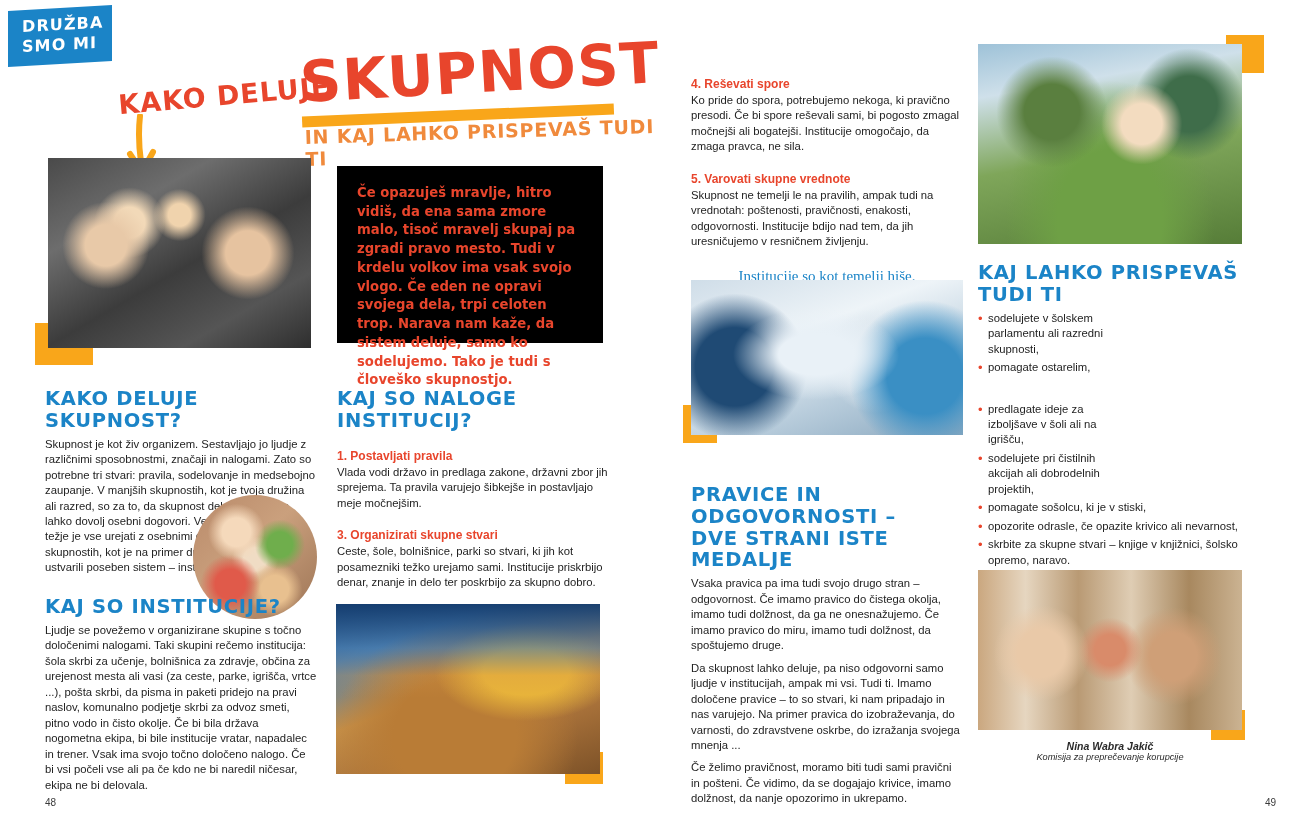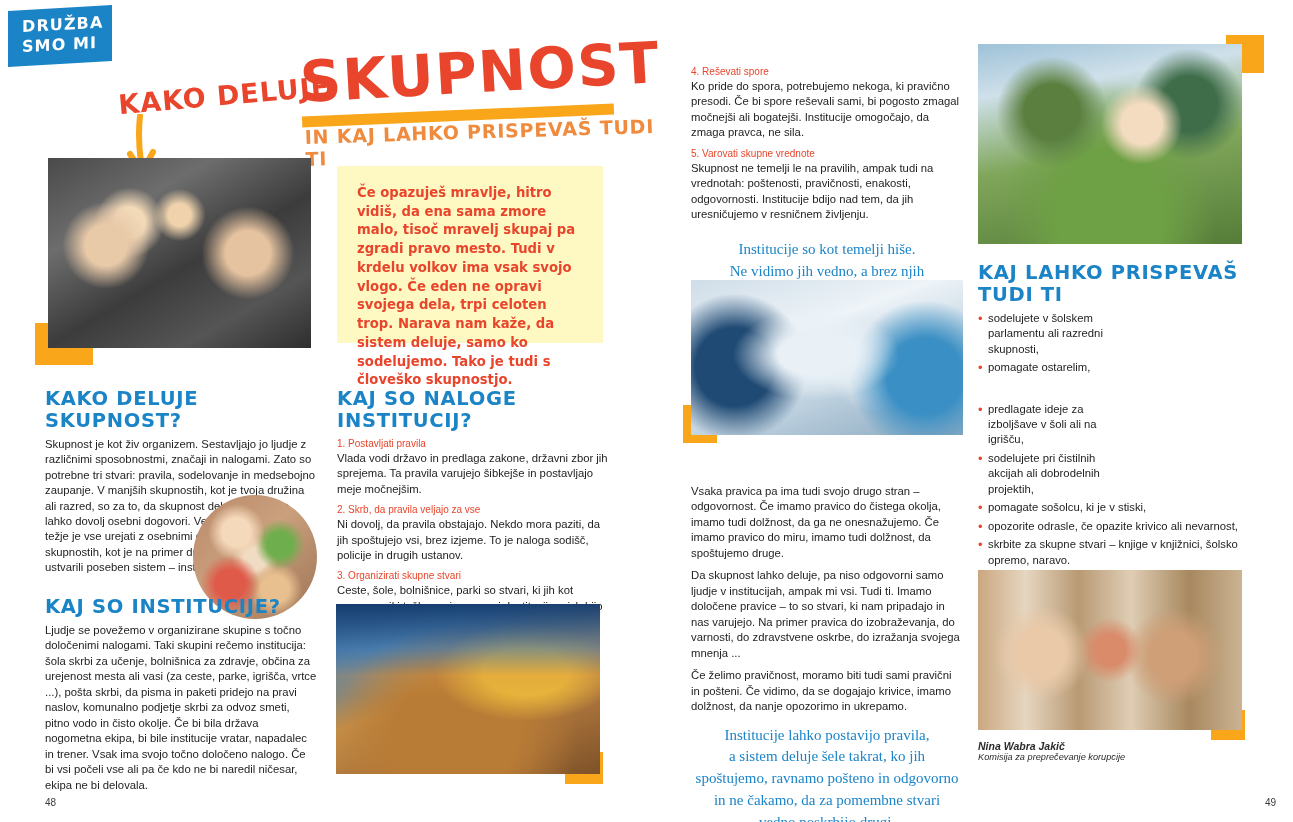--- a/index.html
+++ b/index.html
@@ -121,39 +121,39 @@
   p.body {
     font-size: 11.3px;
     line-height: 1.37;
     color: #232323;
     margin-bottom: 7px;
     font-family: "Liberation Sans", sans-serif;
   }
 
   h3.num {
     color: #e8452c;
-    font-size: 10px;
-    font-weight: 400;
+    font-size: 12px;
+    font-weight: 700;
     margin-bottom: 2px;
-    margin-top: 6px;
+    margin-top: 17px;
     font-family: "Liberation Sans", sans-serif;
   }
 
   .quote {
     color: #1b84c7;
     font-family: "Liberation Serif", serif;
     font-size: 15px;
     line-height: 1.45;
     text-align: center;
   }
 
   
   .pinkbox {
     position: absolute;
-    background: #fef9c3;
+    background: #000000;
     padding: 18px 20px 16px 20px;
   }
   .pinkbox p {
     color: #e8452c;
     font-weight: 700;
     font-size: 13.2px;
     line-height: 1.42;
     font-family: "DejaVu Sans", sans-serif;
   }
 
@@ -177,21 +177,21 @@
 
   .pagenum {
     position: absolute;
     font-size: 10px;
     color: #3b3b3b;
     font-family: "Liberation Sans", sans-serif;
   }
 
   .credit {
     position: absolute;
-    text-align: left;
+    text-align: center;
     font-style: italic;
     color: #2a2a2a;
   }
   .credit .cname { font-size: 10.5px; font-weight: 700; display: block; }
   .credit .crole { font-size: 9.2px; display: block; }
 
   .round-photo {
     position: absolute;
     border-radius: 50%;
     background-size: cover;
@@ -253,24 +253,20 @@
   <div class="abs" style="left:45px; top:596px; width:272px;">
     <h2 class="sec" style="white-space:pre-line;">KAJ SO INSTITUCIJE?</h2>
     <p class="body">Ljudje se povežemo v organizirane skupine s točno določenimi nalogami. Taki skupini rečemo institucija: šola skrbi za učenje, bolnišnica za zdravje, občina za urejenost mesta ali vasi (za ceste, parke, igrišča, vrtce ...), pošta skrbi, da pisma in paketi pridejo na pravi naslov, komunalno podjetje skrbi za odvoz smeti, pitno vodo in čisto okolje. Če bi bila država nogometna ekipa, bi bile institucije vratar, napadalec in trener. Vsak ima svojo točno določeno nalogo. Če bi vsi počeli vse ali pa če kdo ne bi naredil ničesar, ekipa ne bi delovala.</p>
   </div>
 
   <div class="abs" style="left:337px; top:388px; width:272px;">
     <h2 class="sec">KAJ SO NALOGE INSTITUCIJ?</h2>
     <div>
       <h3 class="num">1. Postavljati pravila</h3>
       <p class="body">Vlada vodi državo in predlaga zakone, državni zbor jih sprejema. Ta pravila varujejo šibkejše in postavljajo meje močnejšim.</p>
-    </div>
-    <div>
-      <h3 class="num">2. Skrb, da pravila veljajo za vse</h3>
-      <p class="body">Ni dovolj, da pravila obstajajo. Nekdo mora paziti, da jih spoštujejo vsi, brez izjeme. To je naloga sodišč, policije in drugih ustanov.</p>
     </div>
     <div>
       <h3 class="num">3. Organizirati skupne stvari</h3>
       <p class="body">Ceste, šole, bolnišnice, parki so stvari, ki jih kot posamezniki težko urejamo sami. Institucije priskrbijo denar, znanje in delo ter poskrbijo za skupno dobro.</p>
     </div>
   </div>
 
   <div class="corner-br" style="left:565px; top:752px; width:38px; height:32px;"></div>
   <div class="photo" style="left:336px; top:604px; width:264px; height:170px;
               background-image:
@@ -298,20 +294,22 @@
   <div class="photo" style="left:691px; top:280px; width:272px; height:155px;
               background-image:
                 radial-gradient(ellipse at 46% 48%, #e9f1f7 18%, transparent 40%),
                 radial-gradient(circle at 16% 56%, #1f4a74 16%, transparent 30%),
                 radial-gradient(circle at 86% 62%, #3a8fc4 15%, transparent 30%),
                 radial-gradient(circle at 68% 52%, #dfe8ef 13%, transparent 26%),
                 linear-gradient(160deg,#cfdde8 0%,#eef4f8 35%,#b9cddc 68%,#8aa8bf 100%);">
   </div>
 
   <div class="abs" style="left:691px; top:484px; width:272px;">
+    <h2 class="sec" style="white-space:pre-line;">PRAVICE IN ODGOVORNOSTI –
+DVE STRANI ISTE MEDALJE</h2>
     <p class="body">Vsaka pravica pa ima tudi svojo drugo stran – odgovornost. Če imamo pravico do čistega okolja, imamo tudi dolžnost, da ga ne onesnažujemo. Če imamo pravico do miru, imamo tudi dolžnost, da spoštujemo druge.</p>
     <p class="body">Da skupnost lahko deluje, pa niso odgovorni samo ljudje v institucijah, ampak mi vsi. Tudi ti. Imamo določene pravice – to so stvari, ki nam pripadajo in nas varujejo. Na primer pravica do izobraževanja, do varnosti, do zdravstvene oskrbe, do izražanja svojega mnenja ...</p>
     <p class="body">Če želimo pravičnost, moramo biti tudi sami pravični in pošteni. Če vidimo, da se dogajajo krivice, imamo dolžnost, da nanje opozorimo in ukrepamo.</p>
     <div class="quote" style="white-space:pre-line; margin-top:10px;">Institucije lahko postavijo pravila,
 a sistem deluje šele takrat, ko jih
 spoštujemo, ravnamo pošteno in odgovorno
 in ne čakamo, da za pomembne stvari
 vedno poskrbijo drugi.</div>
   </div>
 

